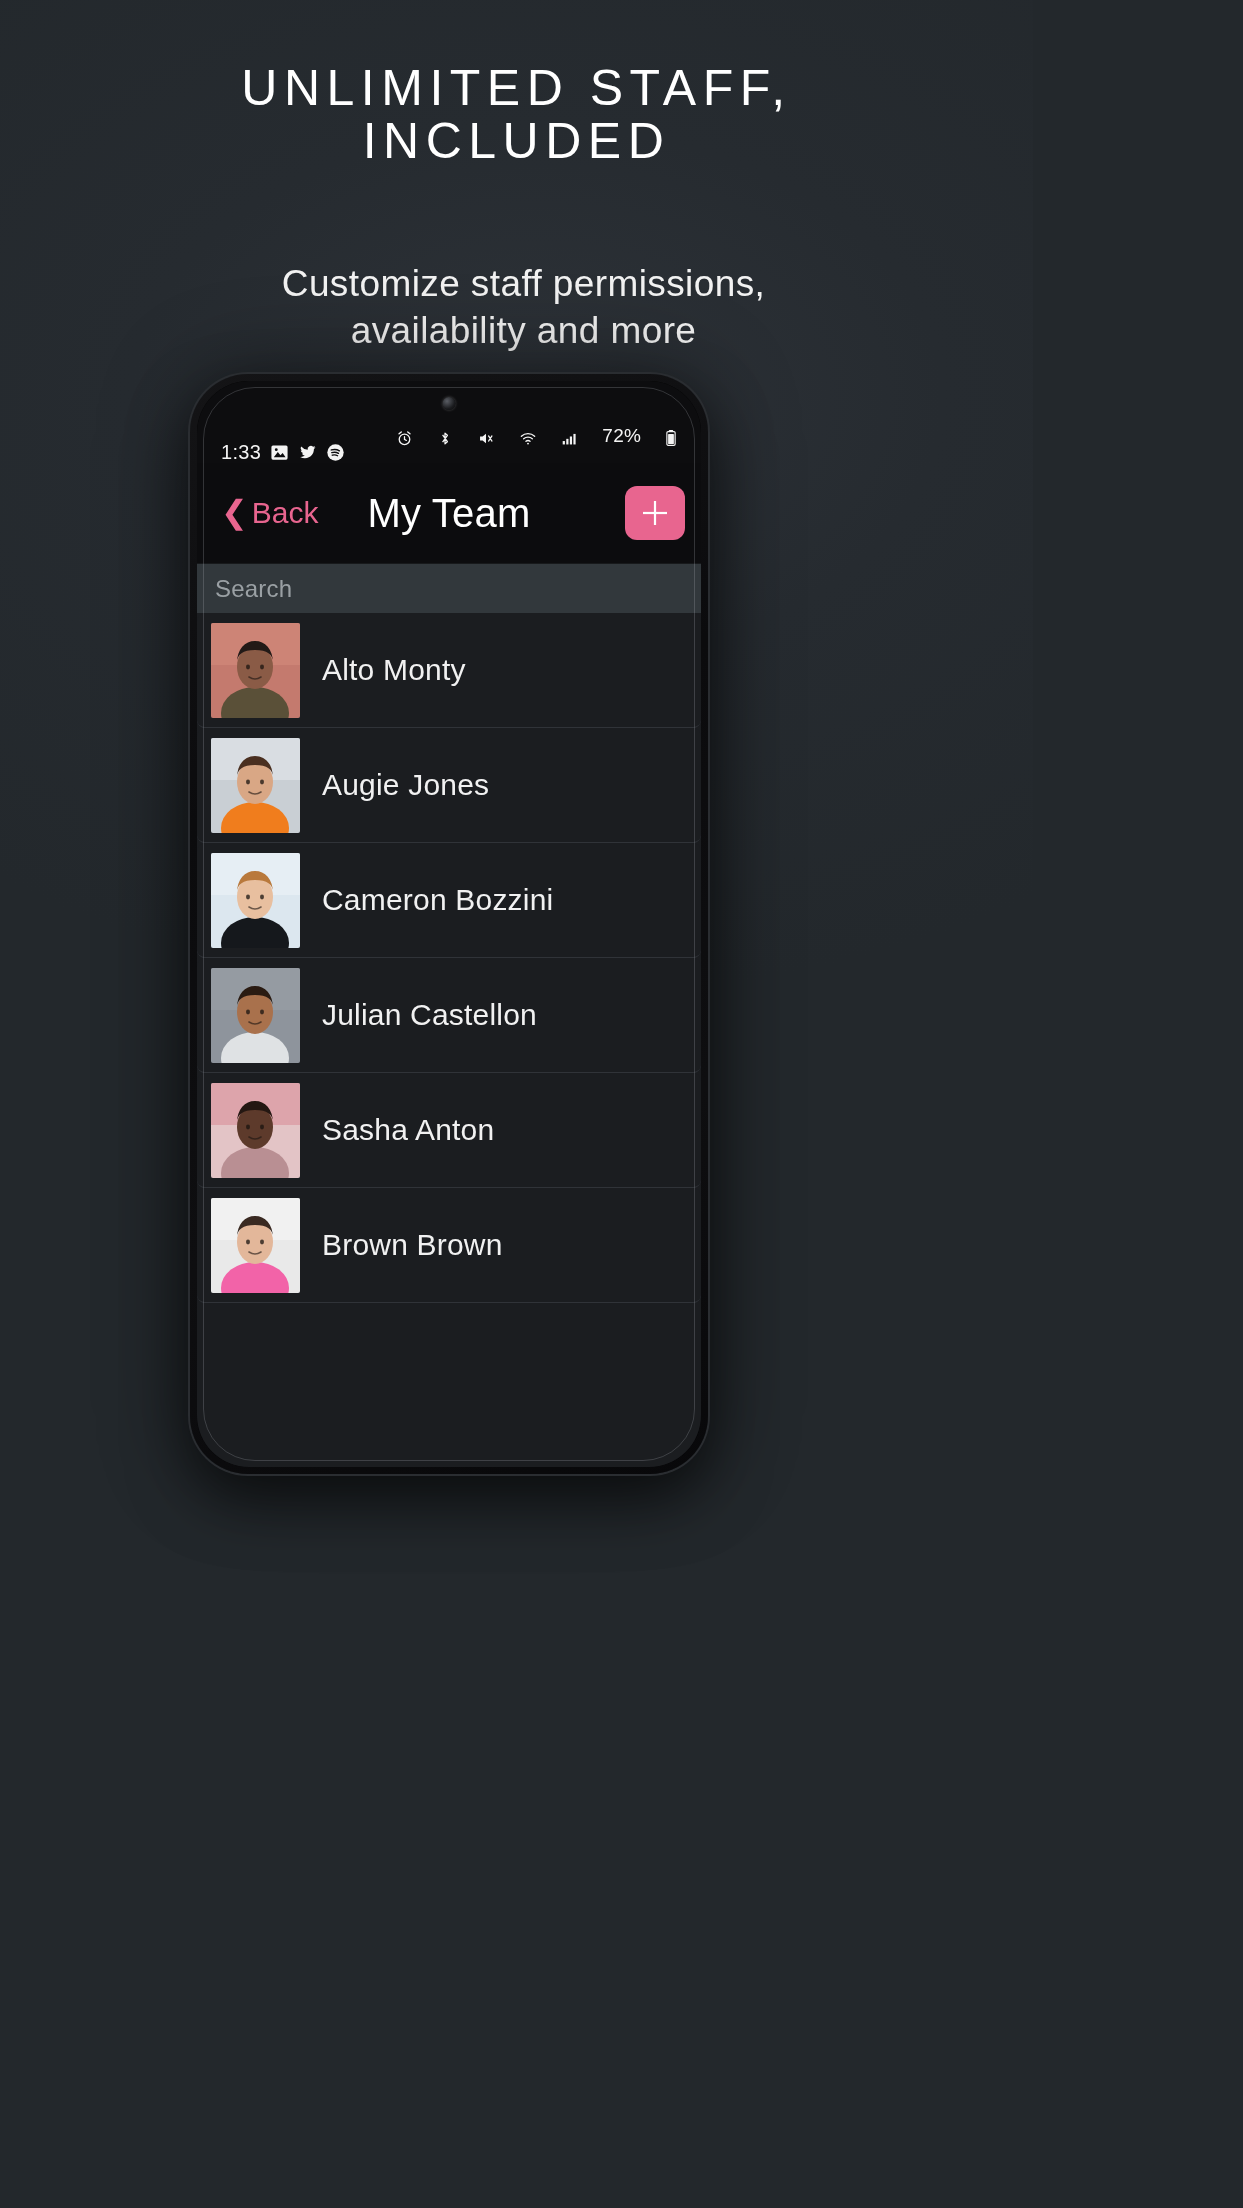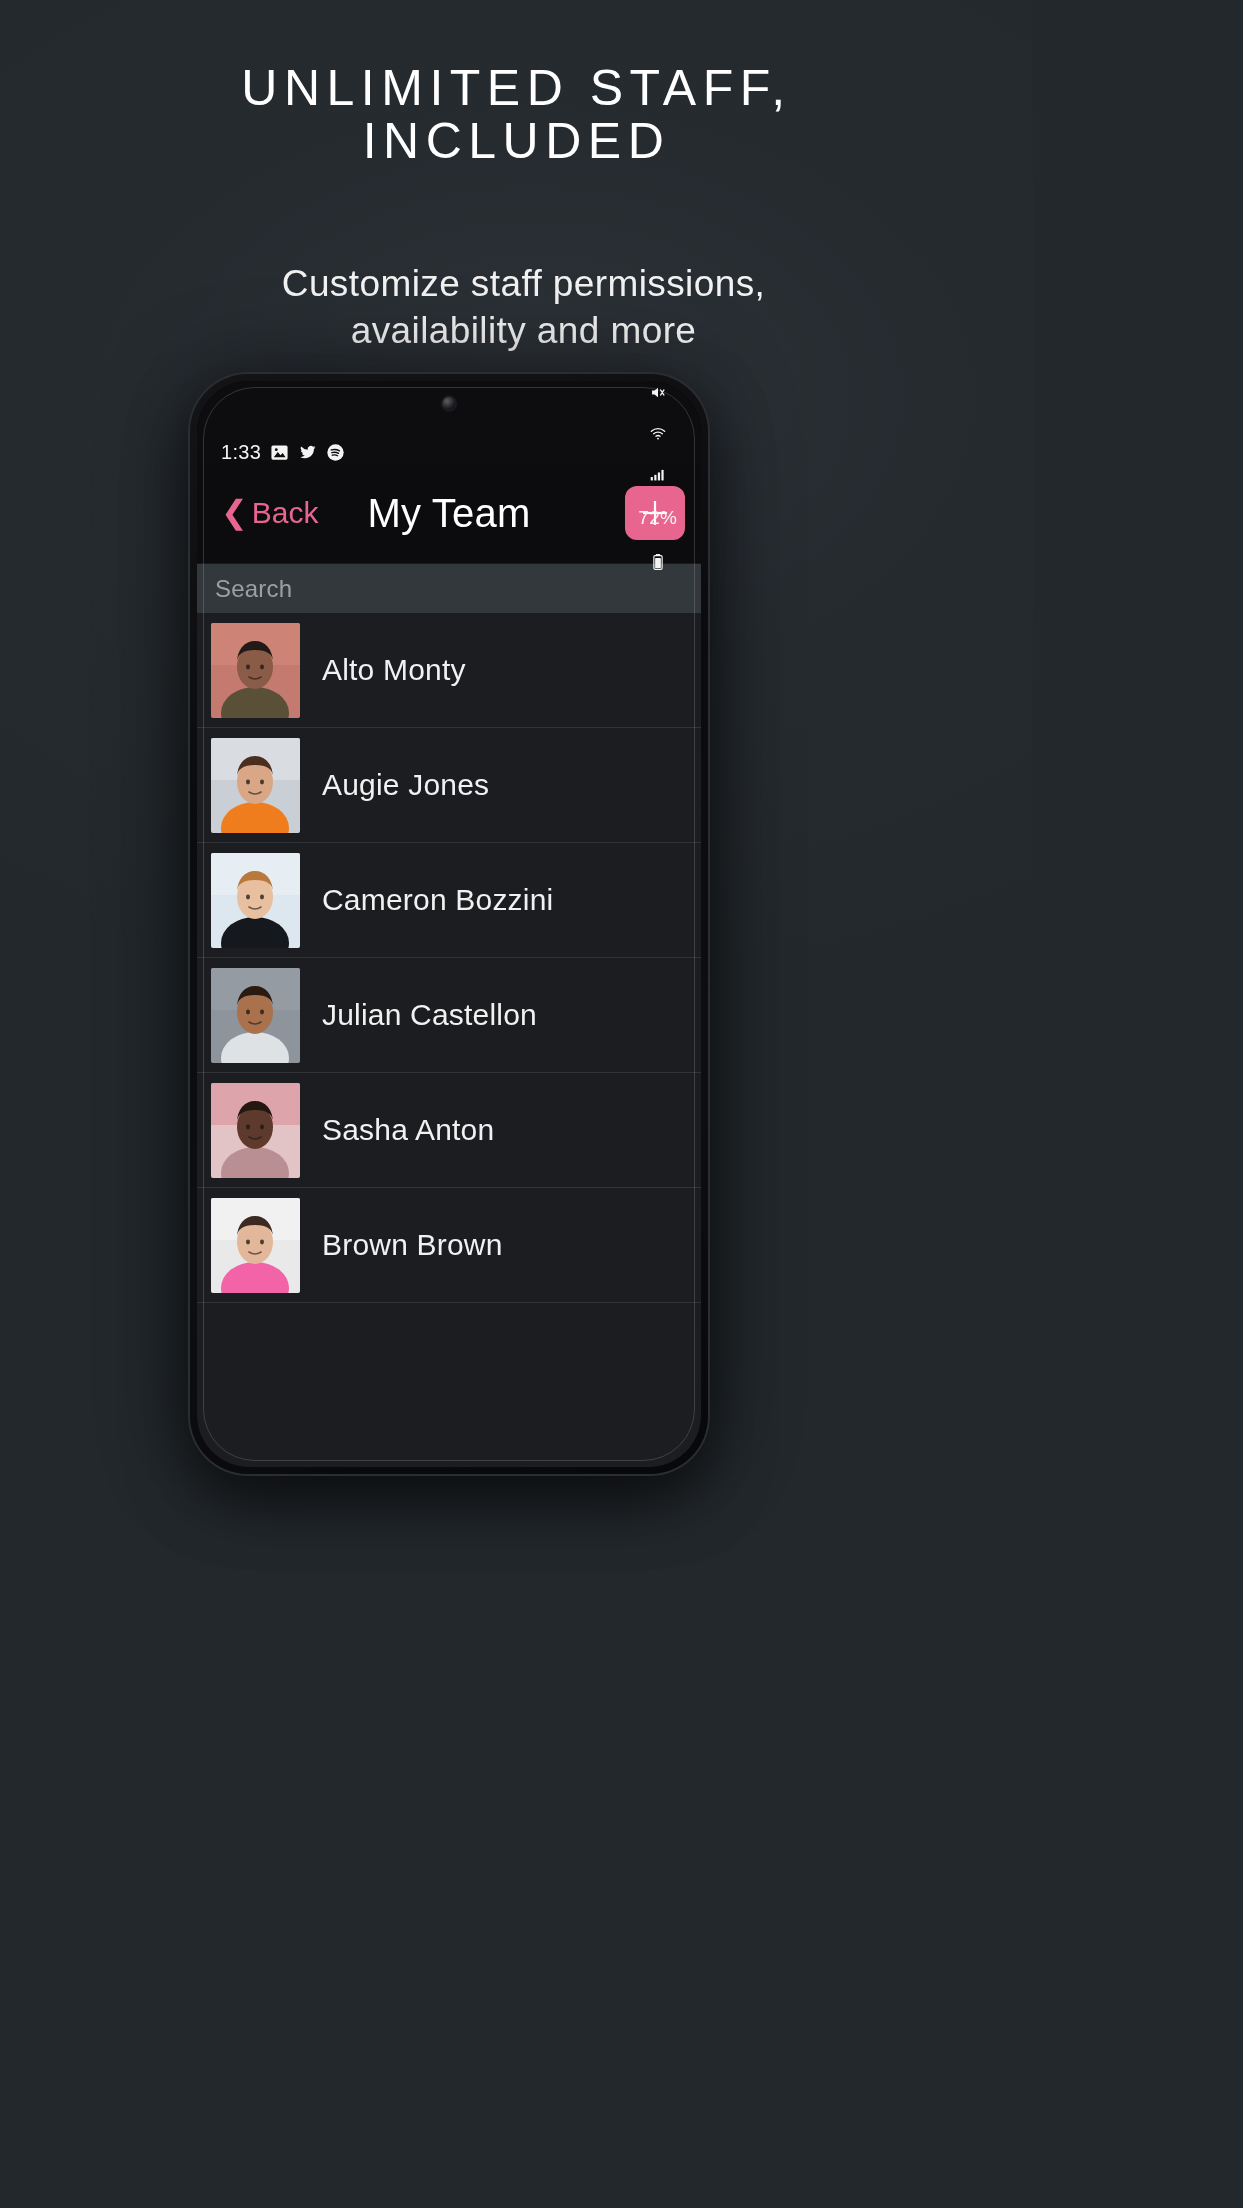--- a/index.html
+++ b/index.html
@@ -82,21 +82,21 @@
   
   .statusbar{
     position:absolute; top:38px; left:0; right:0; height:34px;
     display:flex; align-items:center;
     padding:0 24px;
     color:#f3f3f3;
     font-size:19px;
     z-index:20;
   }
   .sb-left{ display:flex; align-items:center; gap:9px;margin-top:33px; }
-  .sb-right{ margin-left:auto; display:flex; align-items:center; gap:24px;flex-direction:column; }
+  .sb-right{ margin-left:auto; display:flex; align-items:flex-end; gap:24px; }
   .sb-time{ font-size:20px; letter-spacing:.3px; }
   .sb-ico{ display:inline-flex; align-items:center; justify-content:center; }
   .sb-pct{ font-size:19px; letter-spacing:.2px; }
 
   
   .app{
     position:absolute; left:0; right:0; top:0; bottom:0;
     background:#0d0d0f;
     display:flex; flex-direction:column;
   }
@@ -166,20 +166,21 @@
     background:#1b1d20;
     overflow:hidden;
   }
   .row{
     height:115px;
     display:flex; align-items:center;
     padding:0 0 0 14px;
     border-bottom:1px solid #303338;
     background:#1b1d20;
     cursor:pointer;
+    border-radius:8px;
   }
   .avatar{
     width:89px; height:95px;
     flex:0 0 auto;
     border-radius:2px;
     overflow:hidden;
     position:relative;
     background:#3a3d42;
   }
   .avatar svg{ display:block; width:100%; height:100%; }

